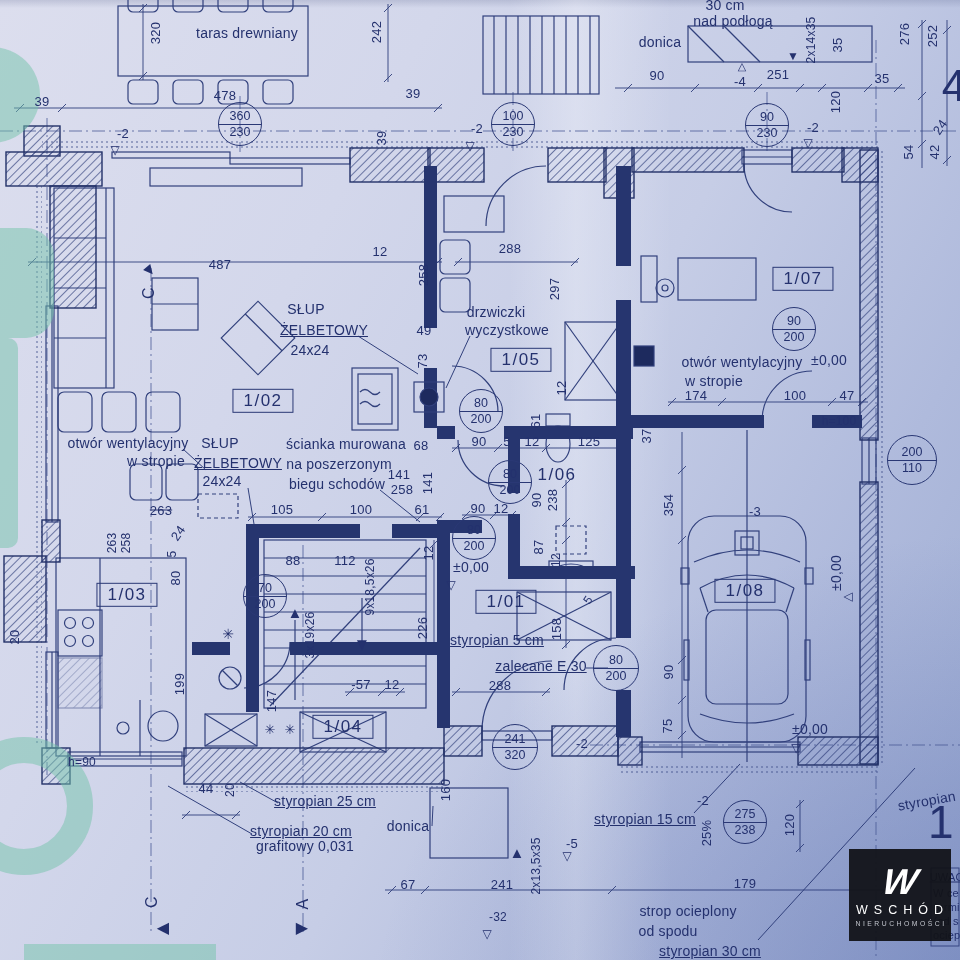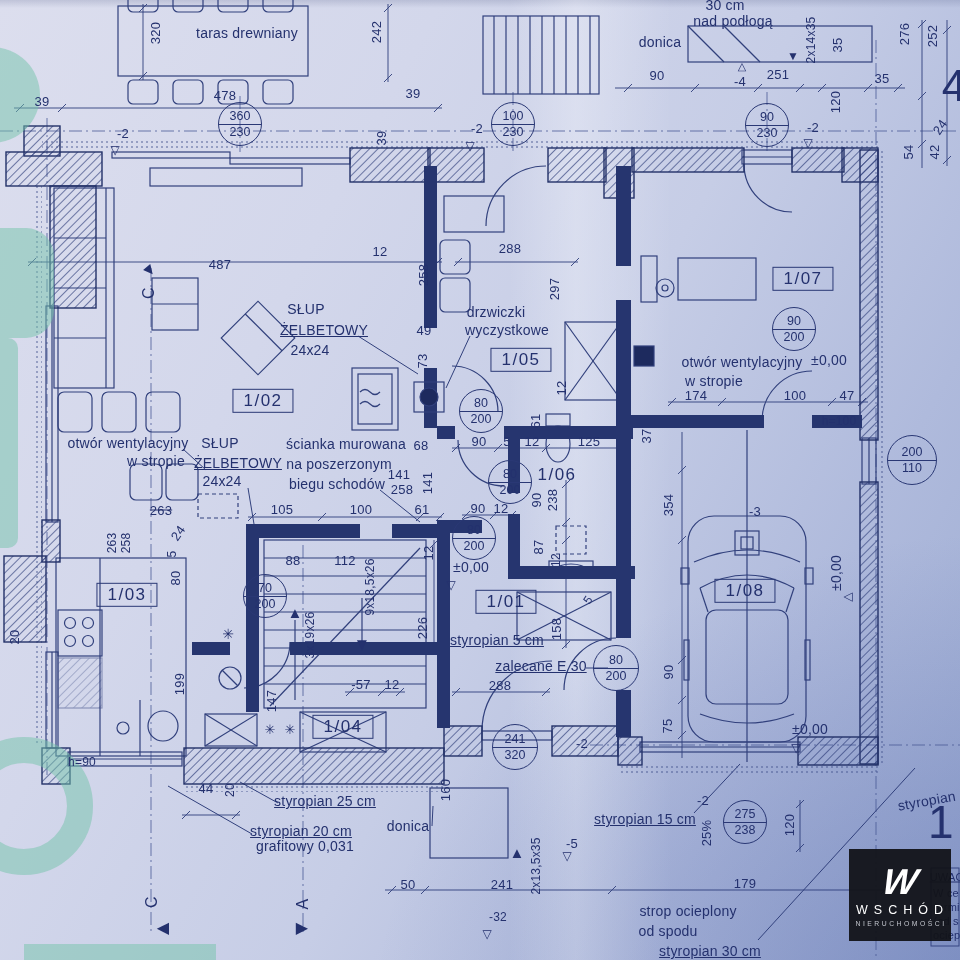--- a/index.html
+++ b/index.html
@@ -488,21 +488,21 @@
       <div class="lbl" style="left: 645px; top: 819px; font-size: 14px; transform: translate(-50%, -50%) rotate(0deg); text-decoration: underline;">styropian 15 cm</div>
       <div class="lbl" style="left: 408px; top: 826px; font-size: 14px; transform: translate(-50%, -50%) rotate(0deg);">donica</div>
       <div class="lbl" style="left: 301px; top: 831px; font-size: 14px; transform: translate(-50%, -50%) rotate(0deg); text-decoration: underline;">styropian 20 cm</div>
       <div class="lbl" style="left: 706px; top: 833px; font-size: 13px; transform: translate(-50%, -50%) rotate(-90deg);">25%</div>
       <div class="lbl" style="left: 789px; top: 825px; font-size: 13px; transform: translate(-50%, -50%) rotate(-90deg);">120</div>
       <div class="lbl" style="left: 305px; top: 846px; font-size: 14px; transform: translate(-50%, -50%) rotate(0deg);">grafitowy 0,031</div>
       <div class="lbl" style="left: 572px; top: 843px; font-size: 13px; transform: translate(-50%, -50%) rotate(0deg);">-5</div>
       <div class="lbl" style="left: 536px; top: 866px; font-size: 12px; transform: translate(-50%, -50%) rotate(-90deg);">2x13,5x35</div>
       <div class="lbl" style="left: 948px; top: 797px; font-size: 14px; transform: translate(-50%, -50%) rotate(-10deg);">styropian 25 cm</div>
       <div class="lbl" style="left: 941px; top: 822px; font-size: 46px; transform: translate(-50%, -50%) rotate(0deg);">1</div>
-      <div class="lbl" style="left: 408px; top: 884px; font-size: 13px; transform: translate(-50%, -50%) rotate(0deg);">50</div>
+      <div class="lbl" style="left: 408px; top: 884px; font-size: 13px; transform: translate(-50%, -50%) rotate(0deg);">67</div>
       <div class="lbl" style="left: 502px; top: 884px; font-size: 13px; transform: translate(-50%, -50%) rotate(0deg);">241</div>
       <div class="lbl" style="left: 745px; top: 883px; font-size: 13px; transform: translate(-50%, -50%) rotate(0deg);">179</div>
       <div class="lbl" style="left: 152px; top: 902px; font-size: 16px; transform: translate(-50%, -50%) rotate(-90deg);">C</div>
       <div class="lbl" style="left: 303px; top: 904px; font-size: 16px; transform: translate(-50%, -50%) rotate(-90deg);">A</div>
       <div class="lbl" style="left: 498px; top: 917px; font-size: 12px; transform: translate(-50%, -50%) rotate(0deg);">-32</div>
       <div class="lbl" style="left: 688px; top: 911px; font-size: 14px; transform: translate(-50%, -50%) rotate(0deg);">strop ocieplony</div>
       <div class="lbl" style="left: 668px; top: 931px; font-size: 14px; transform: translate(-50%, -50%) rotate(0deg);">od spodu</div>
       <div class="lbl" style="left: 690px; top: 951px; font-size: 14px; transform: translate(-50%, -50%) rotate(0deg); text-decoration: underline; margin-left: 20px;">styropian 30 cm</div>
       <div class="lbl" style="left: 947px; top: 877px; font-size: 11px; transform: translate(-50%, -50%) rotate(0deg); text-decoration: underline;">UWAG</div>
       <div class="lbl" style="left: 946px; top: 893px; font-size: 11px; transform: translate(-50%, -50%) rotate(0deg);">W ce</div>

